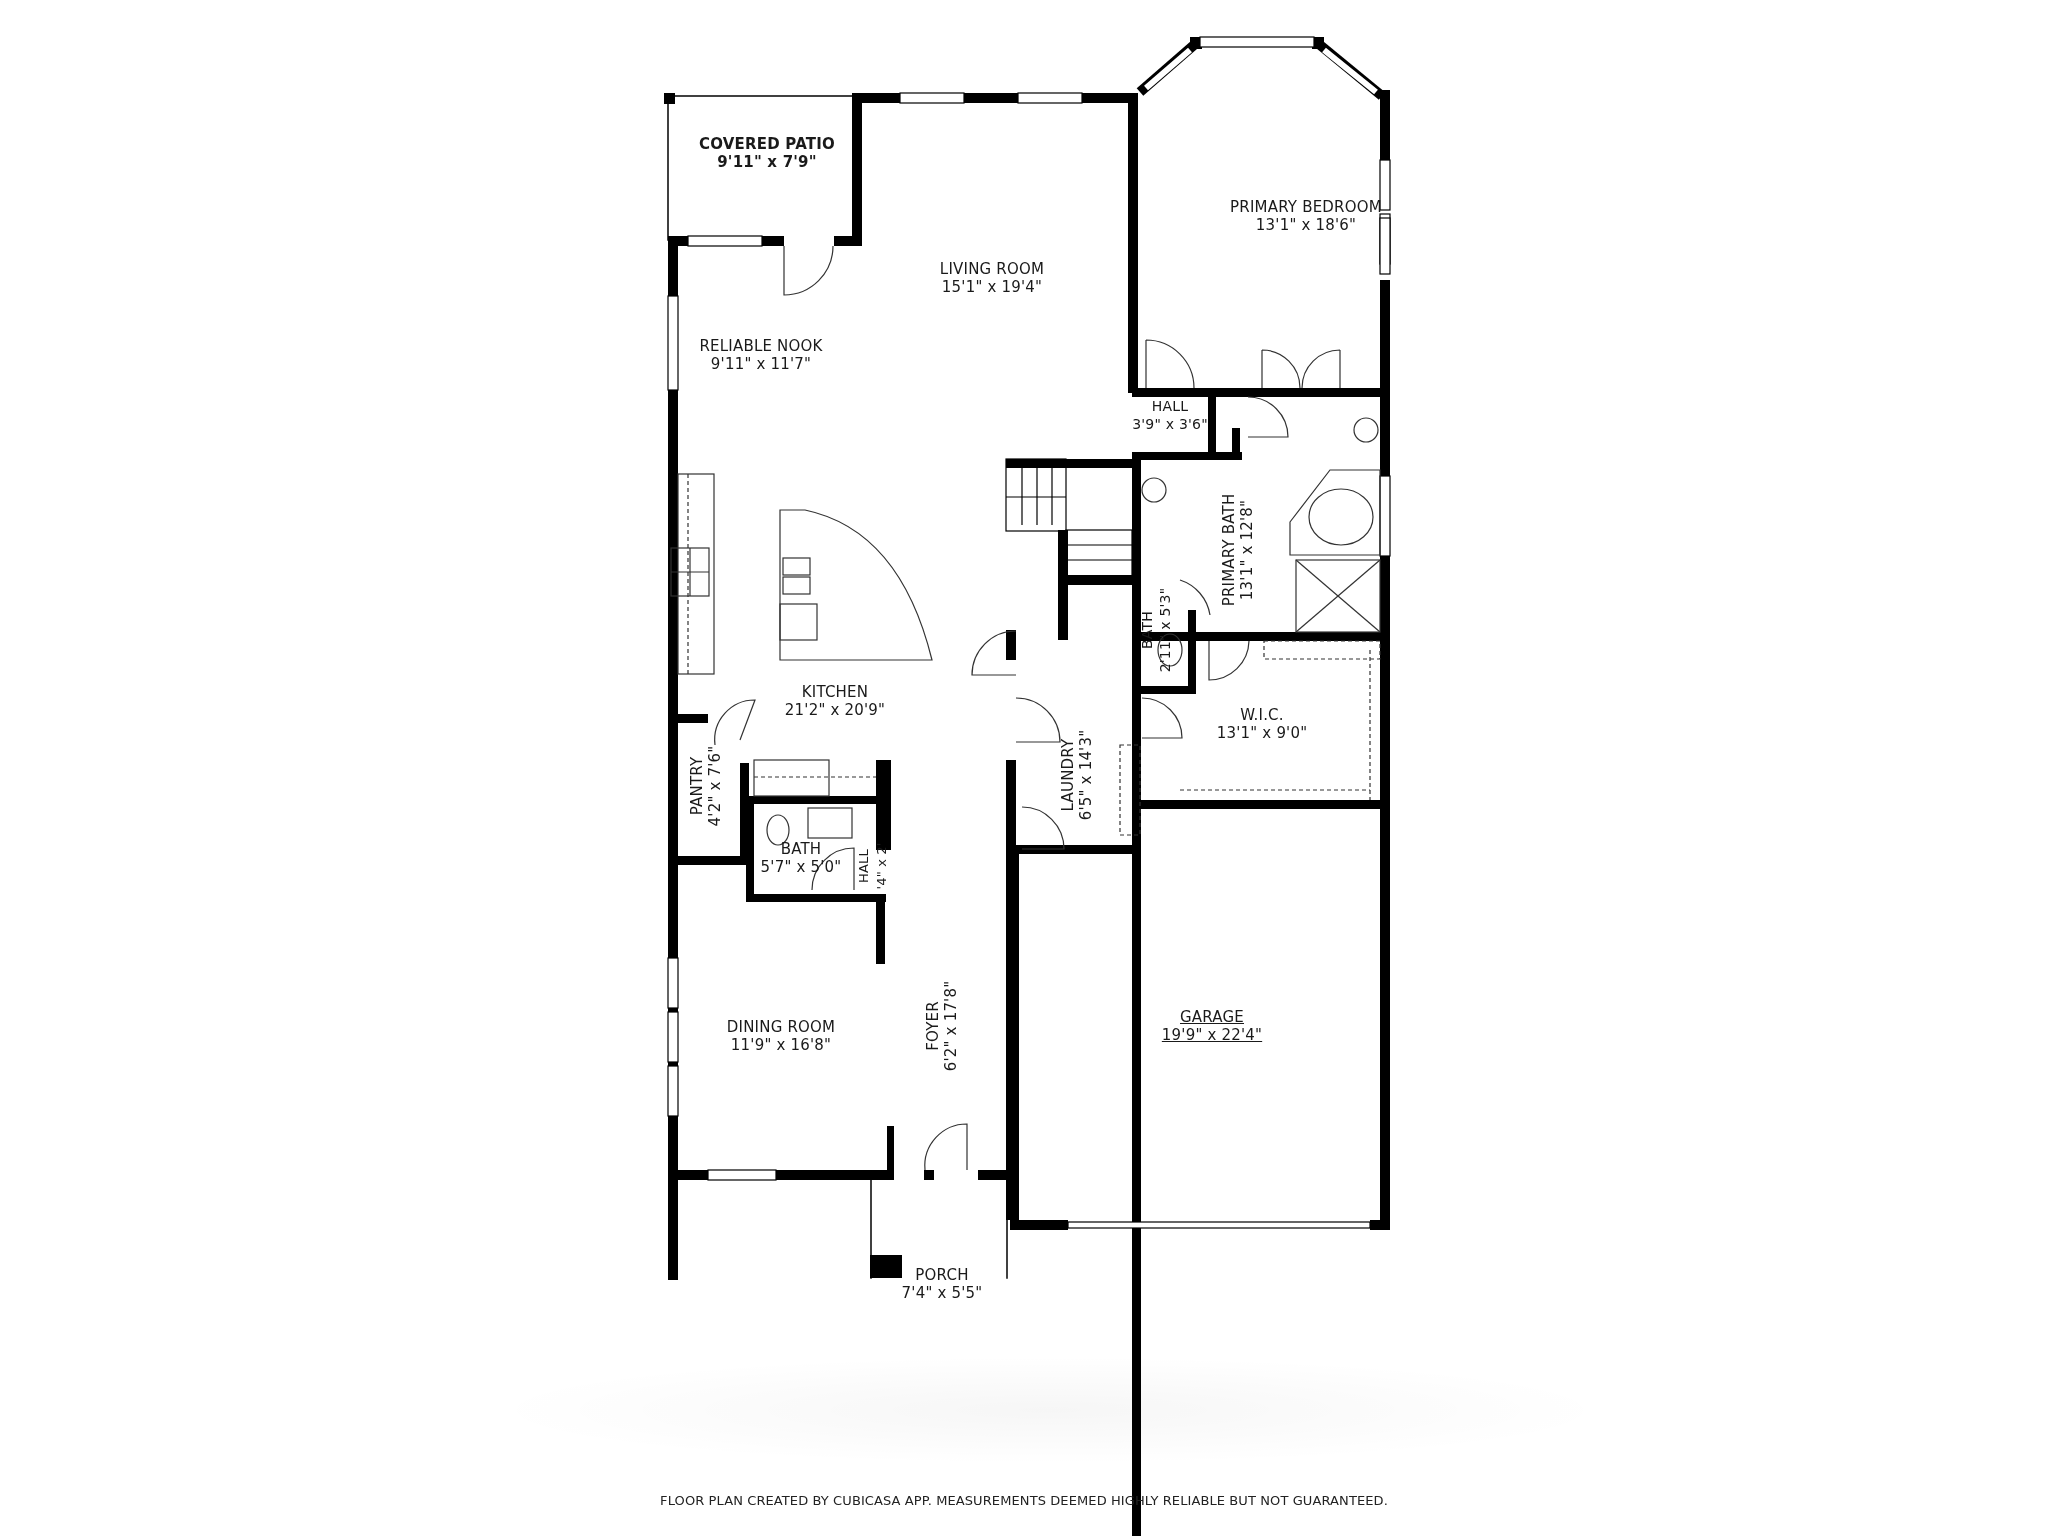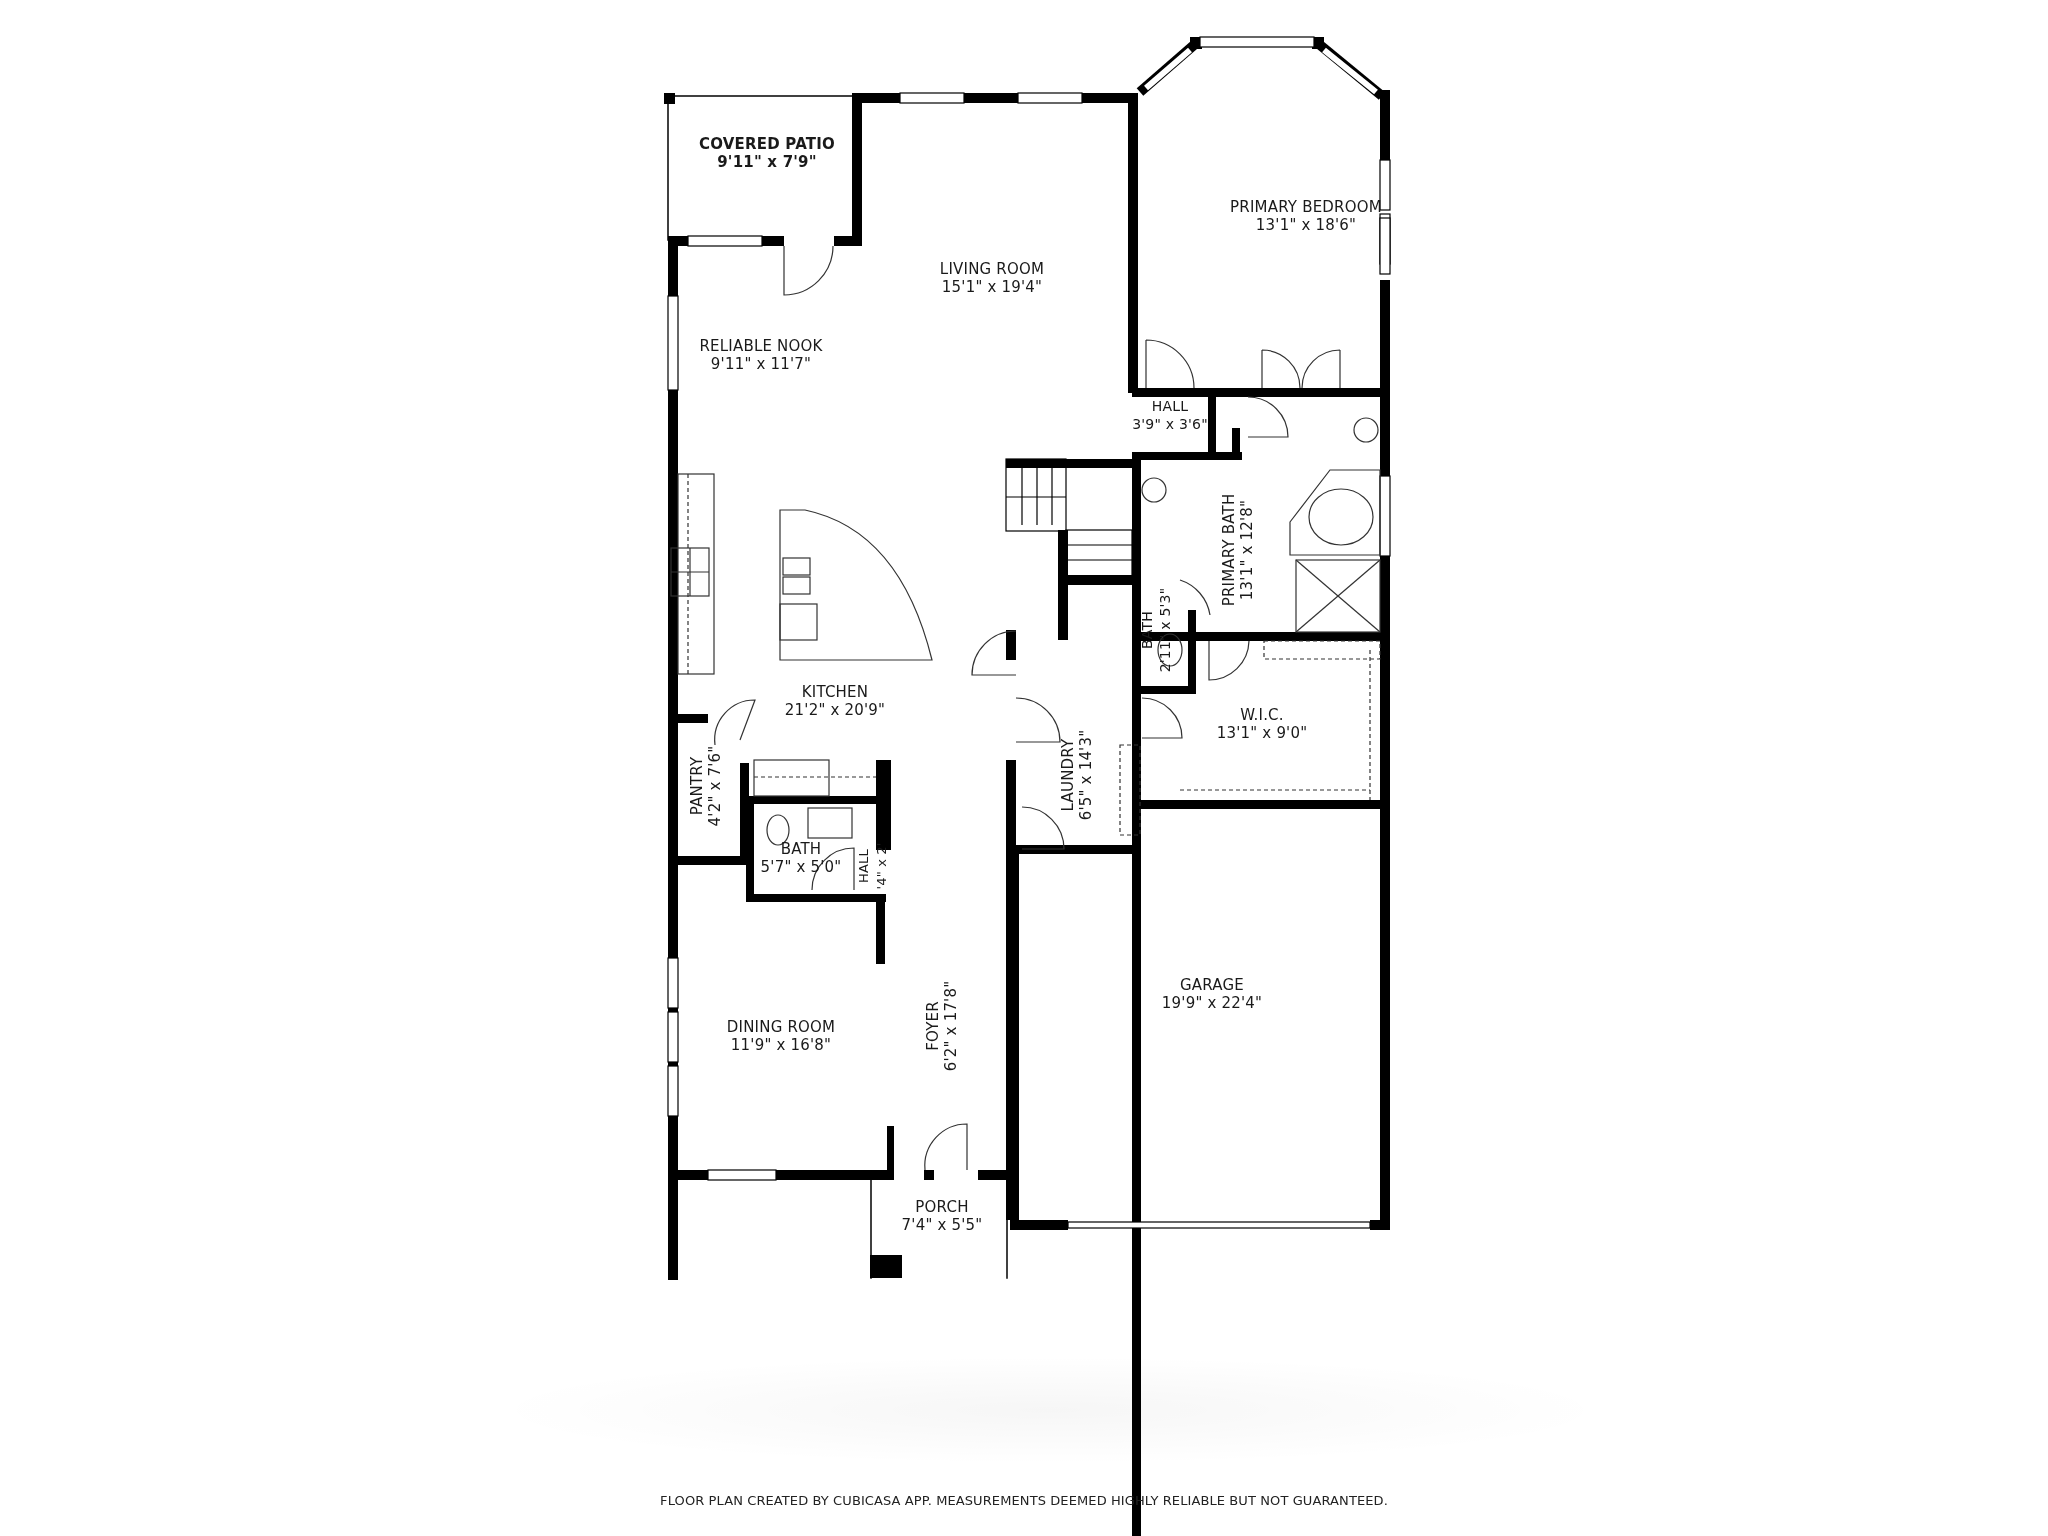--- a/index.html
+++ b/index.html
@@ -240,22 +240,22 @@
   <span class="dim">'4" x 2'</span>
 </div>
 <div class="room-label" style="left:781px; top:1036px;">
   <span class="name">DINING ROOM</span>
   <span class="dim">11'9" x 16'8"</span>
 </div>
 <div class="room-label vert" style="left:942px; top:1026px;">
   <span class="name">FOYER</span>
   <span class="dim">6'2" x 17'8"</span>
 </div>
-<div class="room-label" style="left:1212px; top:994px;">
+<div class="room-label" style="left:1212px; top:1026px;text-decoration:underline;">
   <span class="name">GARAGE</span>
   <span class="dim">19'9" x 22'4"</span>
 </div>
-<div class="room-label" style="left:942px; top:1216px;">
+<div class="room-label" style="left:942px; top:1284px;">
   <span class="name">PORCH</span>
   <span class="dim">7'4" x 5'5"</span>
 </div>
 
 <div class="disclaimer">FLOOR PLAN CREATED BY CUBICASA APP. MEASUREMENTS DEEMED HIGHLY RELIABLE BUT NOT GUARANTEED.</div>
 
 </body></html>

